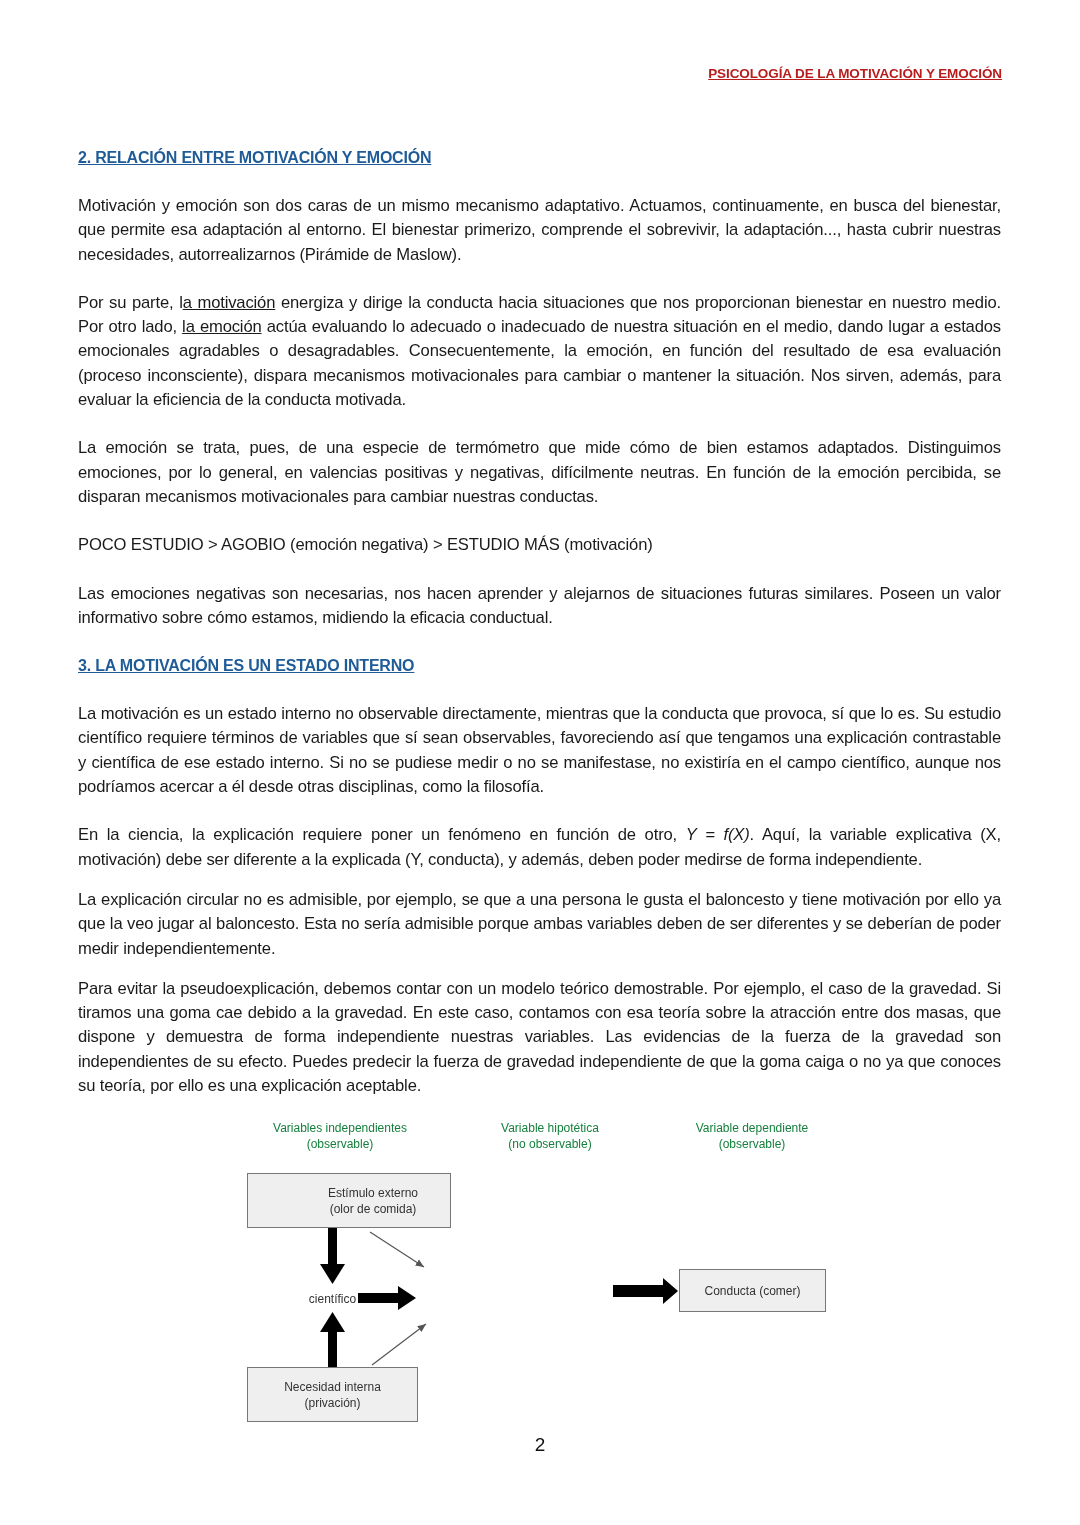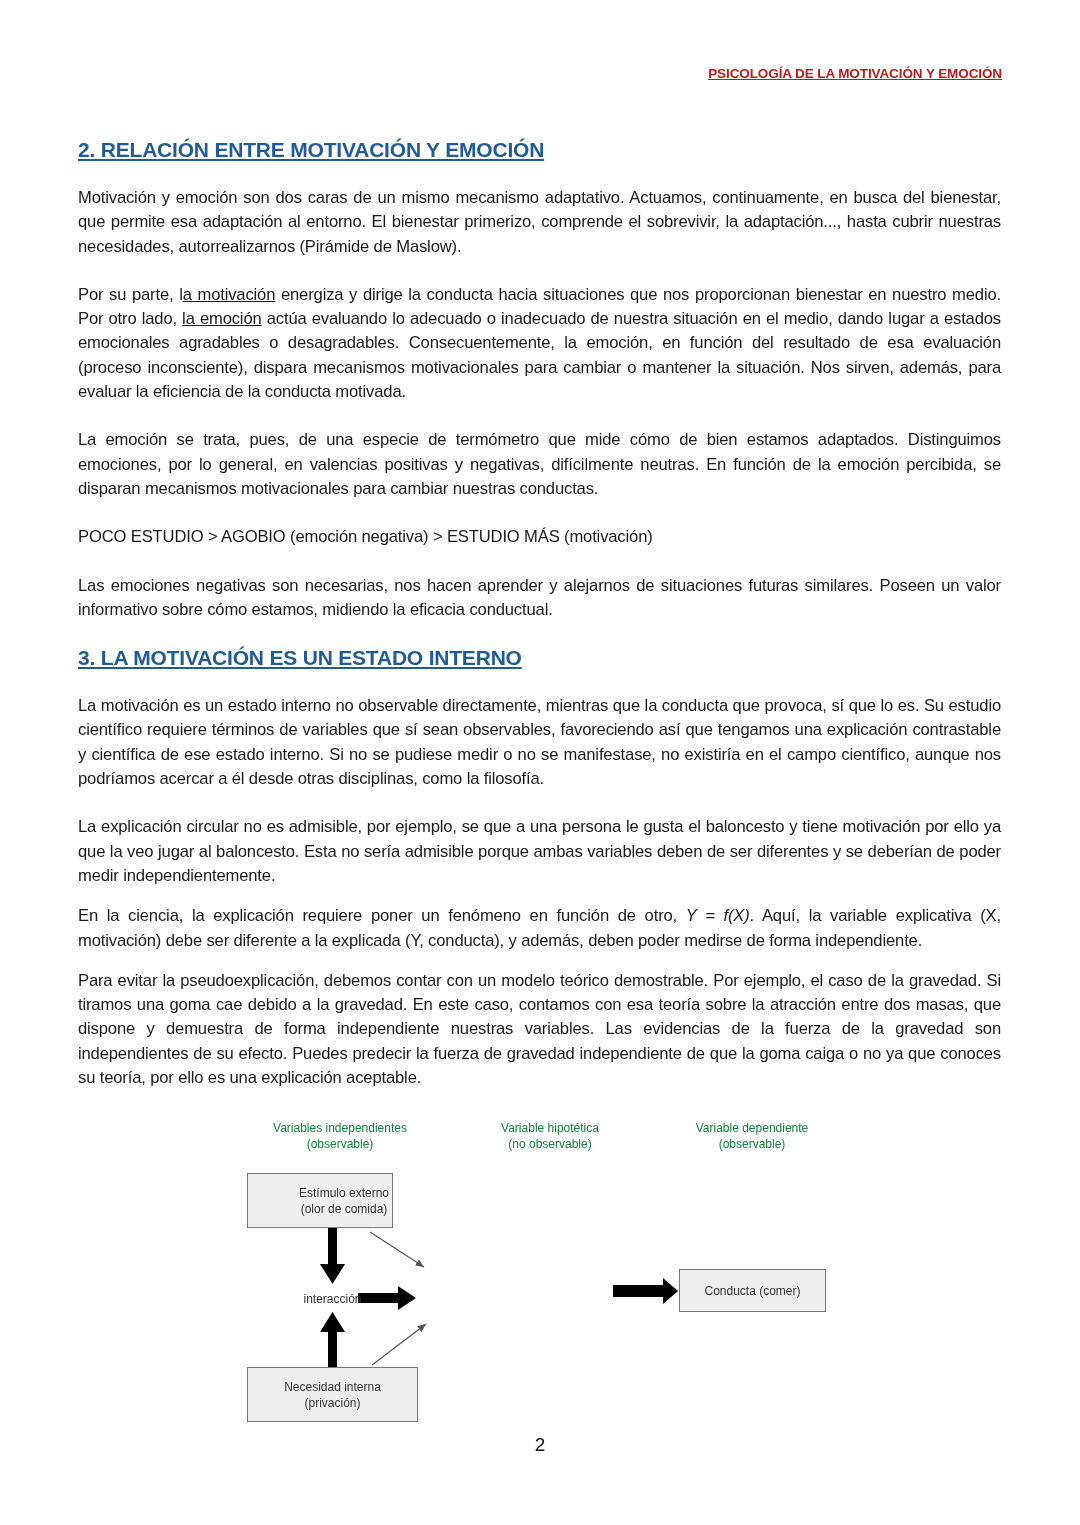--- a/index.html
+++ b/index.html
@@ -1,22 +1,22 @@
 <!DOCTYPE html>
 <html><head>
 <meta charset="utf-8">
 <style>
   html, body { margin: 0; padding: 0; background: #ffffff; }
   body { width: 1080px; height: 1525px; position: relative; overflow: hidden;
          font-family: "Liberation Sans", "DejaVu Sans", sans-serif; color: #1a1a1a; }
   .header { position: absolute; top: 66px; right: 78px; font-size: 13.5px; font-weight: bold;
             text-decoration: underline; letter-spacing: -0.1px; color: #b91c1c; }
   .content { position: absolute; left: 78px; top: 138px; width: 923px; }
-  .section-title { font-size: 21px; font-weight: bold; color: #1f5c97; text-decoration: underline;
-                   margin: 0 0 24px 0; line-height: 24px; letter-spacing: -0.2px; }
+  .section-title { font-size: 16px; font-weight: bold; color: #1f5c97; text-decoration: underline;
+                   margin: 8px 0 24px 0; line-height: 24px; letter-spacing: -0.2px; }
   p { margin: 16px 0 24px 0; font-size: 16.6px; line-height: 24.3px; text-align: justify;
       letter-spacing: -0.15px; }
   p.tight { margin-bottom: 0; }
   p.center { }
   .u { text-decoration: underline; }
   .i { font-style: italic; }
   .diagram { position: absolute; left: 240px; top: 1112px; width: 600px; height: 320px;
              font-size: 12px; color: #333; }
   .dlabel { position: absolute; text-align: center; line-height: 16px; color: #15803d; font-size: 12px; }
   .box { position: absolute; background: #efefef; border: 1.5px solid #777; display: flex;
@@ -34,22 +34,22 @@
 <div class="content">
   <div class="section-title">2. RELACIÓN ENTRE MOTIVACIÓN Y EMOCIÓN</div>
   <p>Motivación y emoción son dos caras de un mismo mecanismo adaptativo. Actuamos, continuamente, en busca del bienestar, que permite esa adaptación al entorno. El bienestar primerizo, comprende el sobrevivir, la adaptación..., hasta cubrir nuestras necesidades, autorrealizarnos (Pirámide de Maslow).</p>
   <p><span>Por su parte, l</span><span class="u">a motivación</span><span> energiza y dirige la conducta hacia situaciones que nos proporcionan bienestar en nuestro medio. Por otro lado, </span><span class="u">la emoción</span><span> actúa evaluando lo adecuado o inadecuado de nuestra situación en el medio, dando lugar a estados emocionales agradables o desagradables. Consecuentemente, la emoción, en función del resultado de esa evaluación (proceso inconsciente), dispara mecanismos motivacionales para cambiar o mantener la situación. Nos sirven, además, para evaluar la eficiencia de la conducta motivada.</span></p>
   <p>La emoción se trata, pues, de una especie de termómetro que mide cómo de bien estamos adaptados. Distinguimos emociones, por lo general, en valencias positivas y negativas, difícilmente neutras. En función de la emoción percibida, se disparan mecanismos motivacionales para cambiar nuestras conductas.</p>
   <p class="center">POCO ESTUDIO &gt; AGOBIO (emoción negativa) &gt; ESTUDIO MÁS (motivación)</p>
   <p>Las emociones negativas son necesarias, nos hacen aprender y alejarnos de situaciones futuras similares. Poseen un valor informativo sobre cómo estamos, midiendo la eficacia conductual.</p>
 
   <div class="section-title">3. LA MOTIVACIÓN ES UN ESTADO INTERNO</div>
   <p>La motivación es un estado interno no observable directamente, mientras que la conducta que provoca, sí que lo es. Su estudio científico requiere términos de variables que sí sean observables, favoreciendo así que tengamos una explicación contrastable y científica de ese estado interno. Si no se pudiese medir o no se manifestase, no existiría en el campo científico, aunque nos podríamos acercar a él desde otras disciplinas, como la filosofía.</p>
+  <p class="tight"><span>En la ciencia, la explicación requiere poner un fenómeno en función de otro, </span><span class="i">Y = f(X)</span><span>. Aquí, la variable explicativa (X, motivación) debe ser diferente a la explicada (Y, conducta), y además, deben poder medirse de forma independiente.</span></p>
   <p class="tight">La explicación circular no es admisible, por ejemplo, se que a una persona le gusta el baloncesto y tiene motivación por ello ya que la veo jugar al baloncesto. Esta no sería admisible porque ambas variables deben de ser diferentes y se deberían de poder medir independientemente.</p>
-  <p class="tight"><span>En la ciencia, la explicación requiere poner un fenómeno en función de otro, </span><span class="i">Y = f(X)</span><span>. Aquí, la variable explicativa (X, motivación) debe ser diferente a la explicada (Y, conducta), y además, deben poder medirse de forma independiente.</span></p>
   <p class="tight">Para evitar la pseudoexplicación, debemos contar con un modelo teórico demostrable. Por ejemplo, el caso de la gravedad. Si tiramos una goma cae debido a la gravedad. En este caso, contamos con esa teoría sobre la atracción entre dos masas, que dispone y demuestra de forma independiente nuestras variables. Las evidencias de la fuerza de la gravedad son independientes de su efecto. Puedes predecir la fuerza de gravedad independiente de que la goma caiga o no ya que conoces su teoría, por ello es una explicación aceptable.</p>
 </div>
 
 <div class="diagram">
   <svg class="arrows" width="600" height="320">
     <defs>
       <marker id="thin" markerWidth="8" markerHeight="8" refX="7" refY="4" orient="auto">
         <path d="M0,1 L7,4 L0,7 Z" fill="#555"></path>
       </marker>
     </defs>
@@ -76,27 +76,27 @@
   </div>
   <div class="dlabel" style="left:220px; top:8px; width:180px;">
     <div>Variable hipotética</div>
     <div>(no observable)</div>
   </div>
   <div class="dlabel" style="left:422px; top:8px; width:180px;">
     <div>Variable dependiente</div>
     <div>(observable)</div>
   </div>
 
-  <div class="box" style="left:7px; top:61px; width:146px; height:55px;padding-left:48px;">
+  <div class="box" style="left:7px; top:61px; width:204px; height:55px;padding-left:48px;">
     <div>
         <div>Estímulo externo</div>
         <div>(olor de comida)</div>
       </div>
   </div>
-  <div class="dlabel" style="left:50px; top:179px; width:85px; color:#333;">interacción</div>
+  <div class="dlabel" style="left:50px; top:179px; width:85px; color:#333;">científico</div>
   <div class="box" style="left:7px; top:255px; width:171px; height:55px;">
     <div>
         <div>Necesidad interna</div>
         <div>(privación)</div>
       </div>
   </div>
   <div class="box" style="left:439px; top:157px; width:147px; height:43px;">
     <div>Conducta (comer)</div>
   </div>
 </div>

